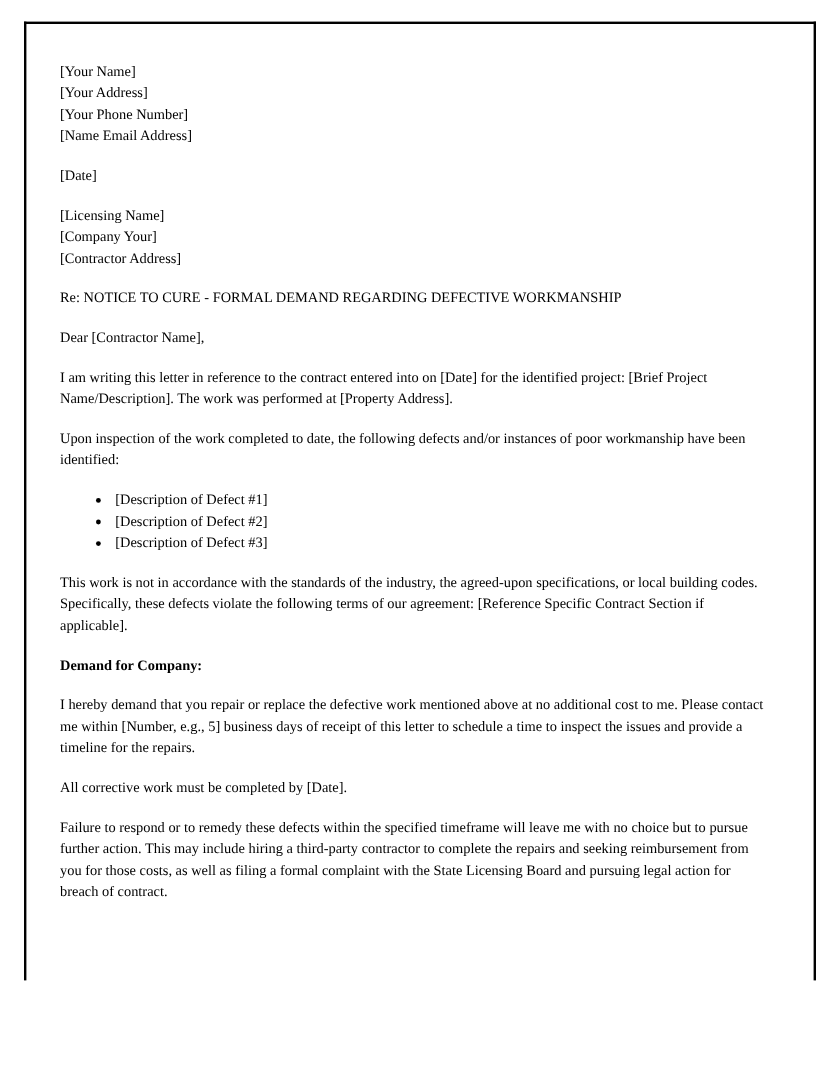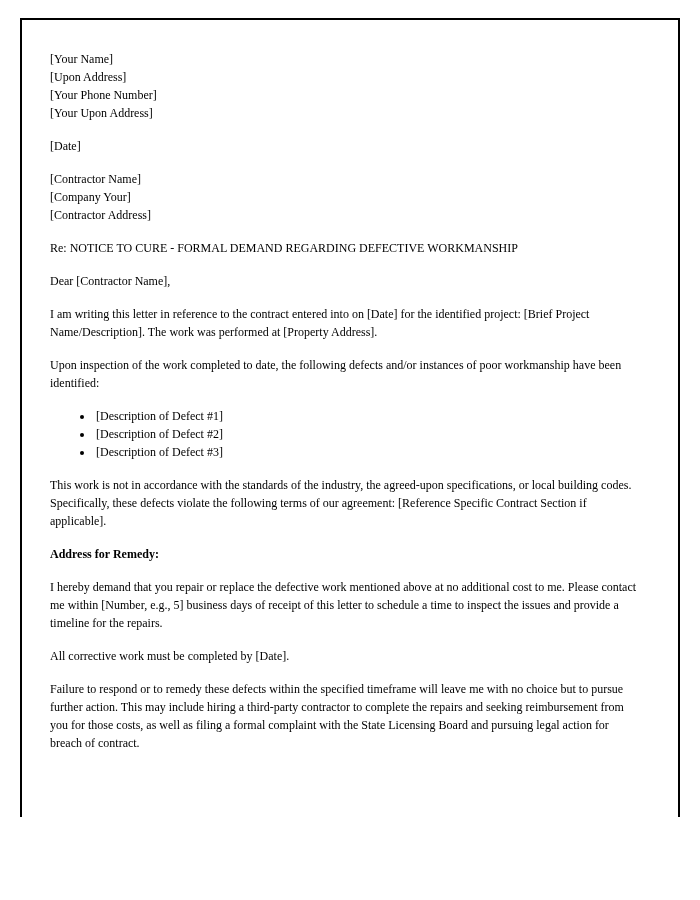--- a/index.html
+++ b/index.html
@@ -38,50 +38,50 @@
   }
   ul.defect-list li { margin: 0; padding-left: 2px; }
 </style>
 </head>
 <body>
 
 <div class="letter-page">
 
   <div class="block">
     <span class="line">[Your Name]</span>
-    <span class="line">[Upon Address]</span>
+    <span class="line">[Your Address]</span>
     <span class="line">[Your Phone Number]</span>
-    <span class="line">[Your Upon Address]</span>
+    <span class="line">[Name Email Address]</span>
   </div>
 
   <p>[Date]</p>
 
   <div class="block">
-    <span class="line">[Contractor Name]</span>
+    <span class="line">[Licensing Name]</span>
     <span class="line">[Company Your]</span>
     <span class="line">[Contractor Address]</span>
   </div>
 
   <p class="subject">Re: NOTICE TO CURE - FORMAL DEMAND REGARDING DEFECTIVE WORKMANSHIP</p>
 
   <p>Dear [Contractor Name],</p>
 
   <p>I am writing this letter in reference to the contract entered into on [Date] for the identified project: [Brief Project Name/Description]. The work was performed at [Property Address].</p>
 
   <p>Upon inspection of the work completed to date, the following defects and/or instances of poor workmanship have been identified:</p>
 
   <ul class="defect-list">
     <li>[Description of Defect #1]</li>
     <li>[Description of Defect #2]</li>
     <li>[Description of Defect #3]</li>
   </ul>
 
   <p>This work is not in accordance with the standards of the industry, the agreed-upon specifications, or local building codes. Specifically, these defects violate the following terms of our agreement: [Reference Specific Contract Section if applicable].</p>
 
-  <p class="demand-heading">Address for Remedy:</p>
+  <p class="demand-heading">Demand for Company:</p>
 
   <p>I hereby demand that you repair or replace the defective work mentioned above at no additional cost to me. Please contact me within [Number, e.g., 5] business days of receipt of this letter to schedule a time to inspect the issues and provide a timeline for the repairs.</p>
 
   <p>All corrective work must be completed by [Date].</p>
 
   <p>Failure to respond or to remedy these defects within the specified timeframe will leave me with no choice but to pursue further action. This may include hiring a third-party contractor to complete the repairs and seeking reimbursement from you for those costs, as well as filing a formal complaint with the State Licensing Board and pursuing legal action for breach of contract.</p>
 
 </div>
 
 </body></html>

